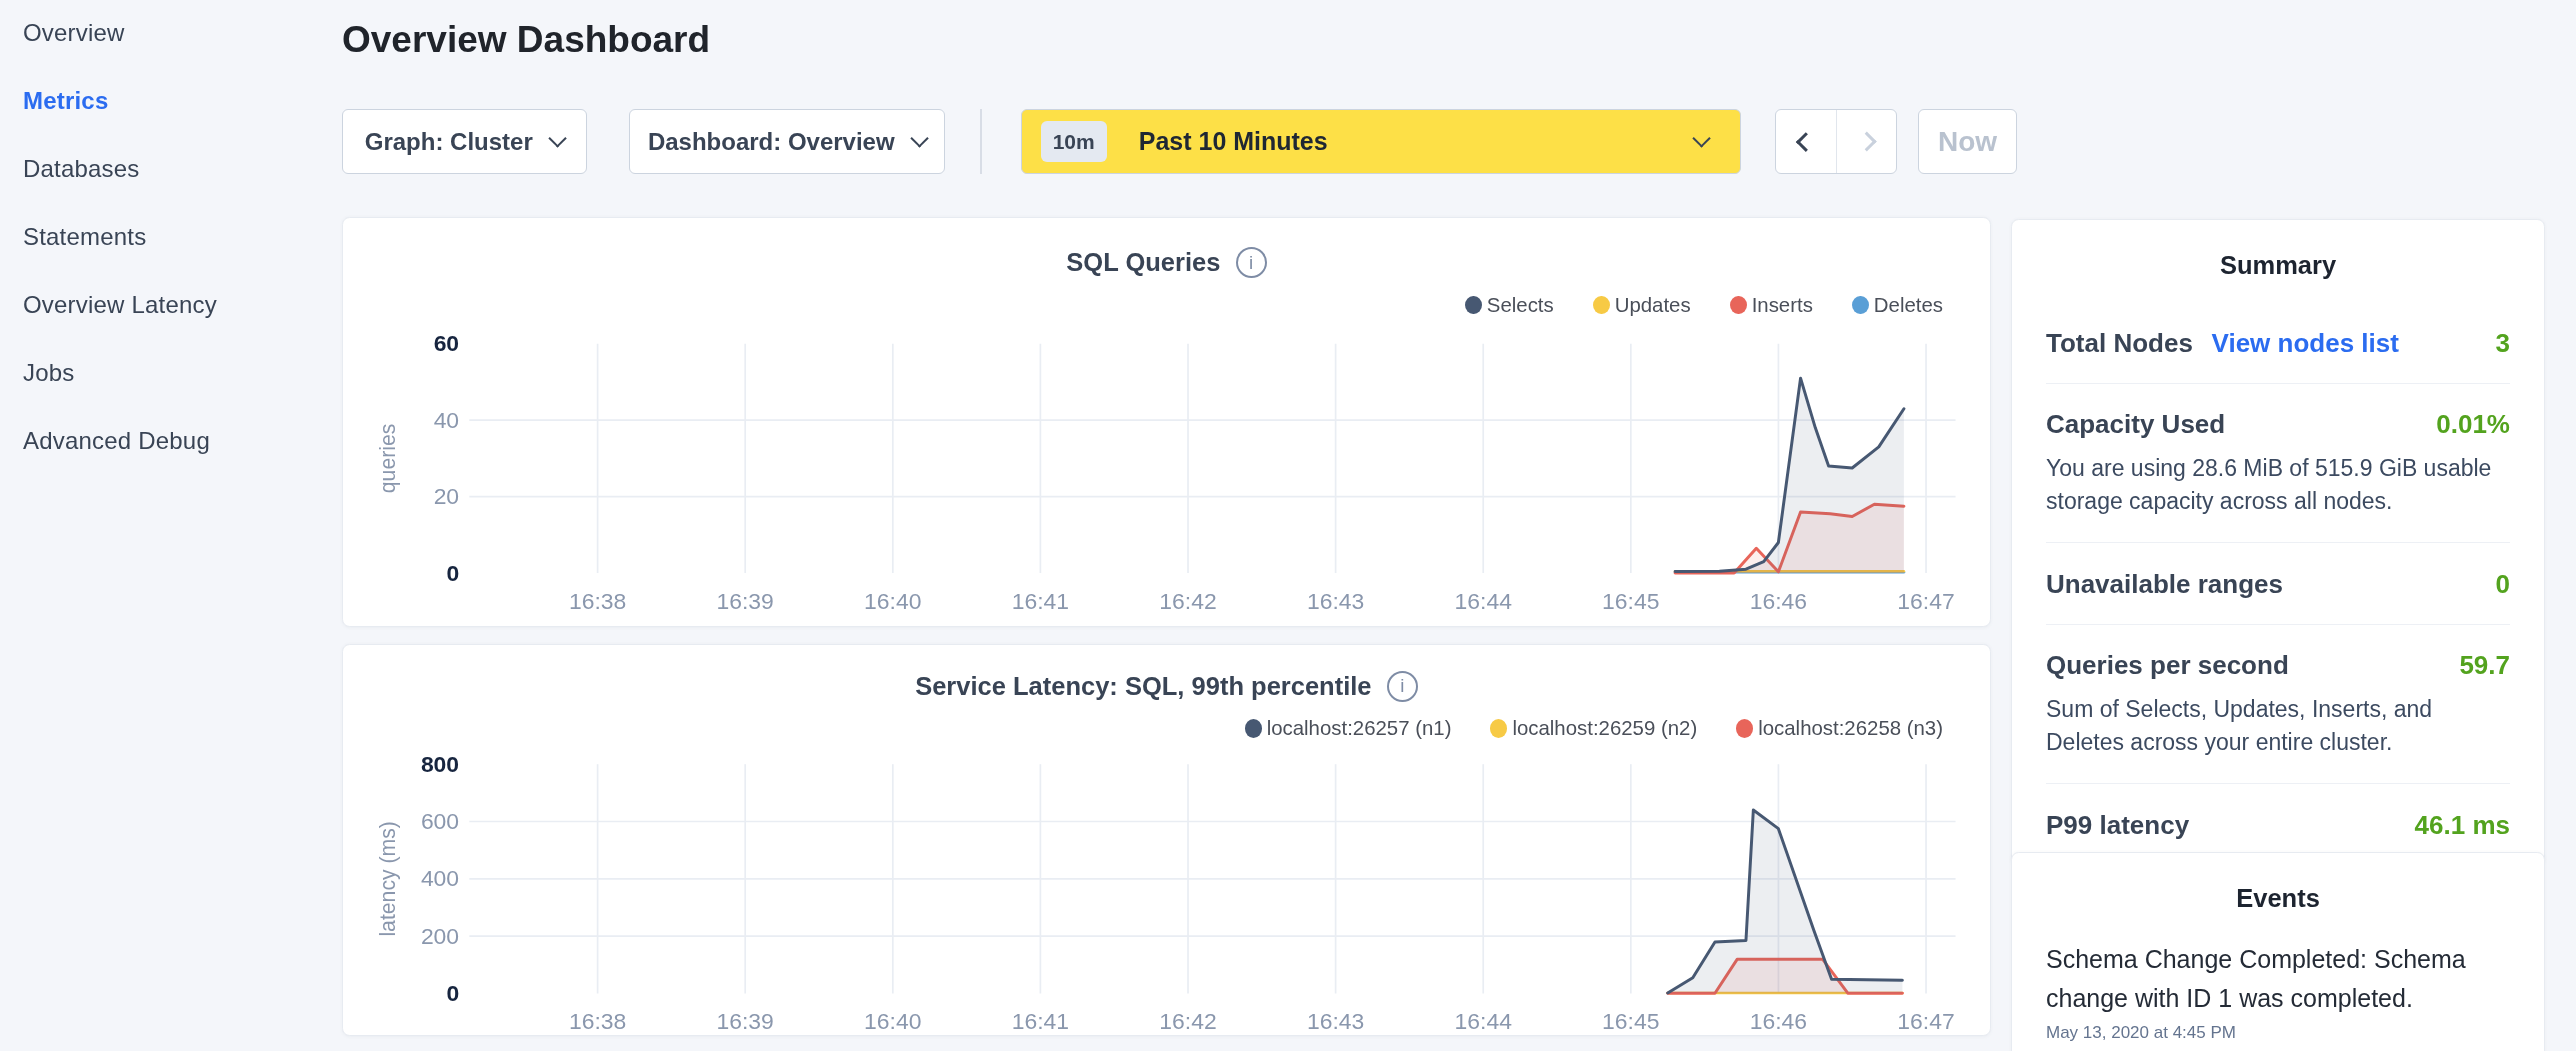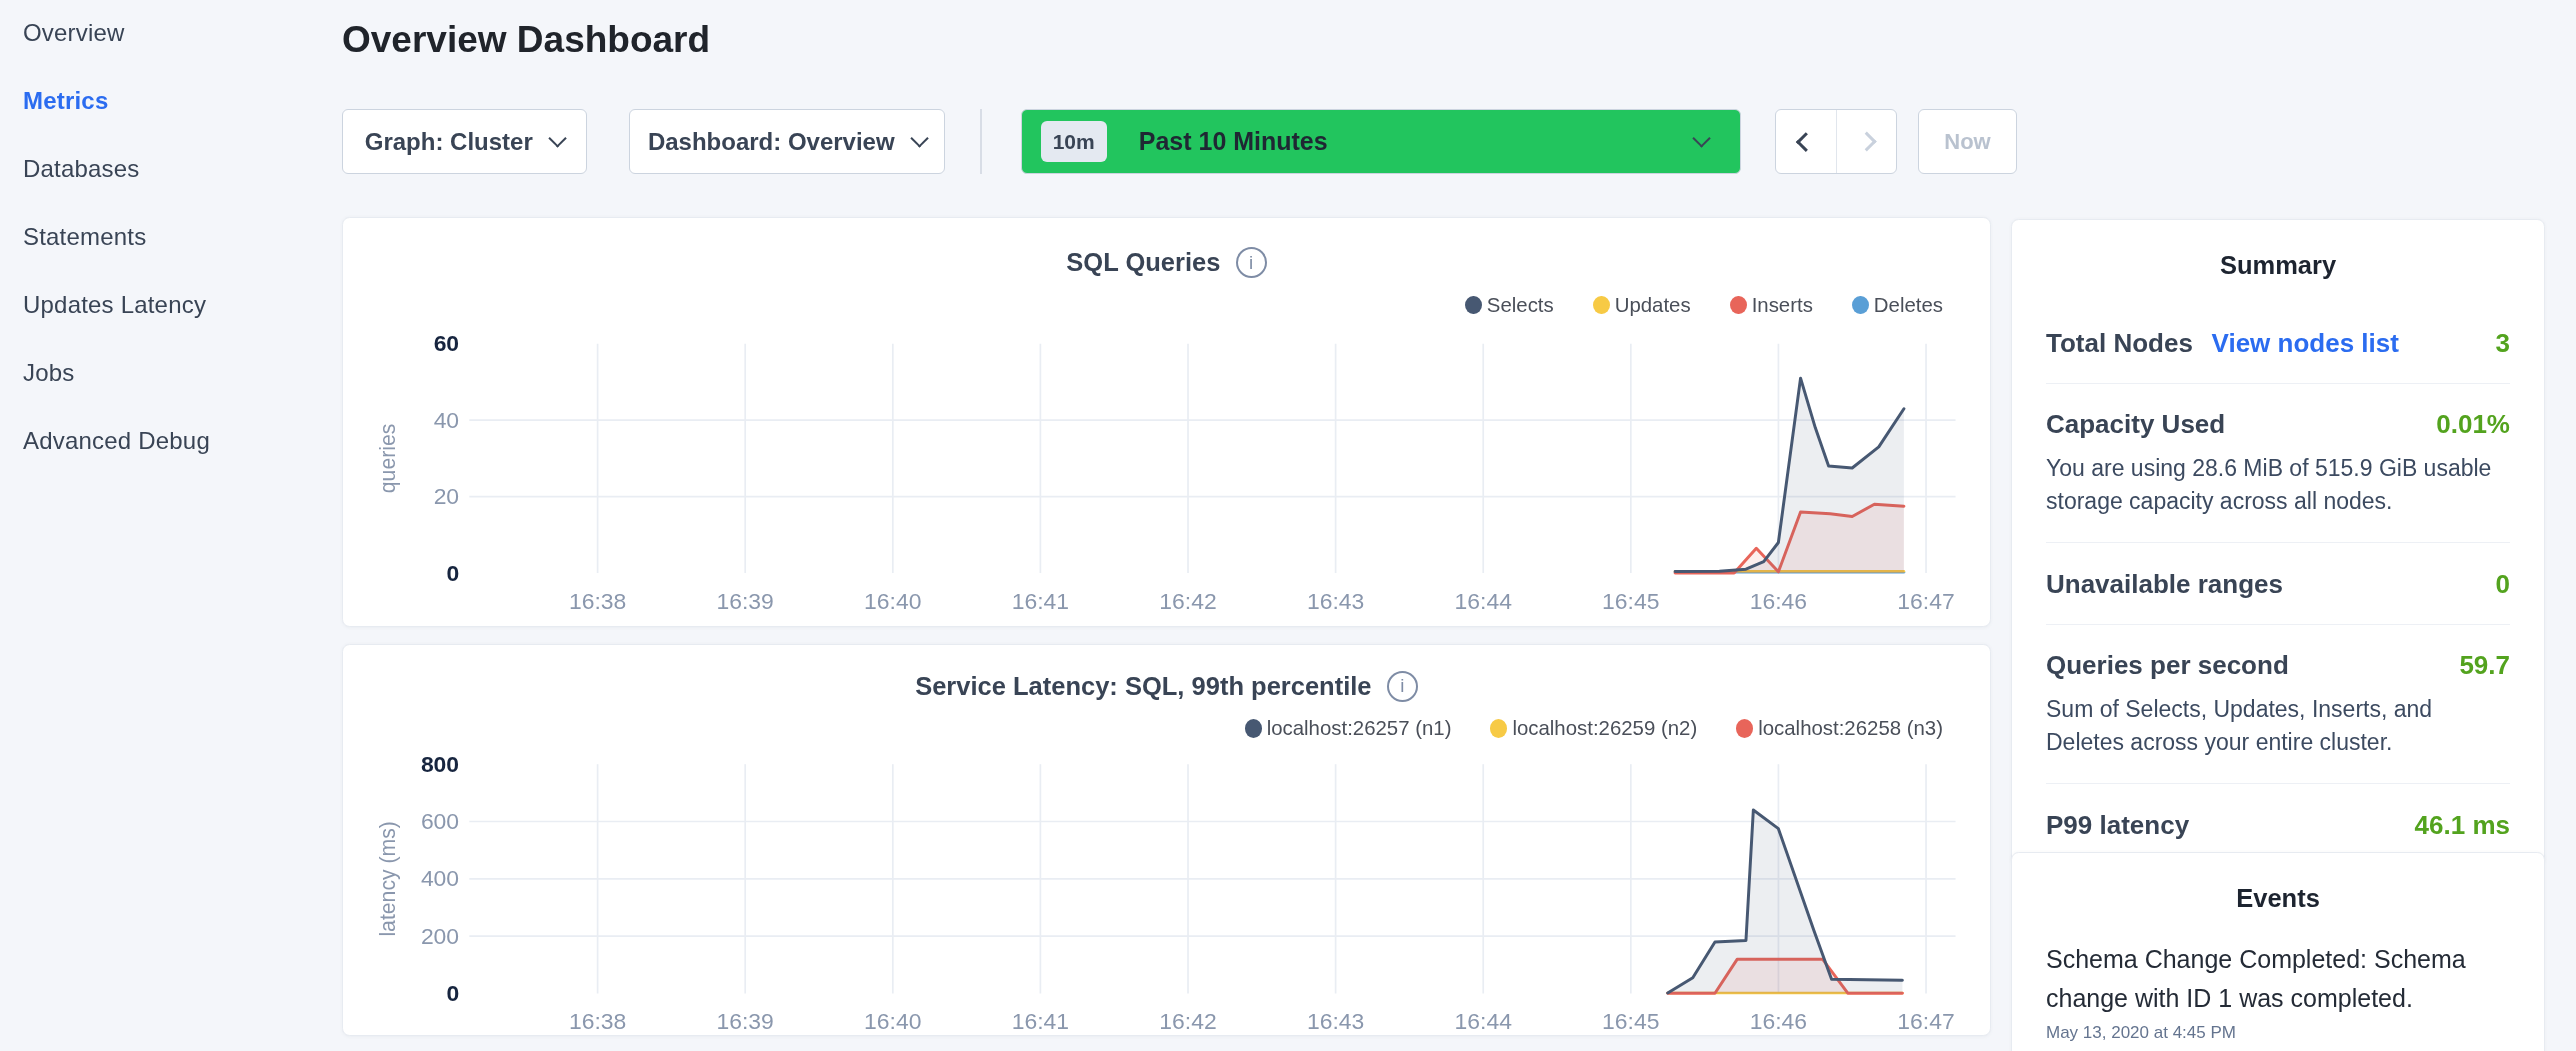--- a/index.html
+++ b/index.html
@@ -27,42 +27,42 @@
     gap:18.7px; cursor:pointer;
   }
   .drop-btn .lbl { font-size:24px; font-weight:700; color:#394455; }
   .caret {
     width:12.8px; height:12.8px; border-left:2.6px solid #394455; border-bottom:2.6px solid #394455;
     transform:rotate(-45deg); margin-top:-6.8px; display:inline-block;
   }
   .vdivider { position:absolute; left:638px; top:0; width:1.7px; height:65px; background:#d8dde6; }
   .time-wrap { position:absolute; left:679px; top:0; }
   .time-picker {
-    position:absolute; left:0; top:0; width:720px; height:65px; background:#22c55e;
+    position:absolute; left:0; top:0; width:720px; height:65px; background:#fde047;
     border:1.7px solid #ccd4df; border-radius:6px; display:flex; align-items:center; cursor:pointer;
   }
   .time-badge {
     margin-left:18.7px; background:#e4e9f1; border-radius:6px; padding:8.5px 12px;
     font-size:21px; font-weight:700; color:#394455;
   }
   .time-label { margin-left:32px; font-size:25px; font-weight:700; color:#1f2733; }
   .time-picker .caret { position:absolute; right:32px; border-color:#394455; }
   .arrow-group {
     position:absolute; left:754px; top:0; width:122px; height:65px; background:#fff;
     border:1.7px solid #ccd4df; border-radius:6px; display:flex;
   }
   .arrow-btn { width:50%; display:flex; align-items:center; justify-content:center; cursor:pointer; }
   .arrow-btn + .arrow-btn { border-left:1.7px solid #e1e6ed; }
   .chev { width:13.6px; height:13.6px; display:inline-block; }
   .chev.left  { border-left:3.4px solid #394455; border-bottom:3.4px solid #394455; transform:rotate(45deg); }
   .chev.right { border-left:3.4px solid #c9d1dd; border-bottom:3.4px solid #c9d1dd; transform:rotate(225deg); }
   .now-btn {
     position:absolute; left:897px; top:0; width:99px; height:65px; background:#fff;
     border:1.7px solid #ccd4df; border-radius:6px; display:flex; align-items:center; justify-content:center;
-    font-size:22px; font-weight:700; color:#b9c2cf; cursor:default;
+    font-size:28px; font-weight:700; color:#b9c2cf; cursor:default;
   }
   
   .card {
     position:absolute; background:#fff; border:0.9px solid #e7ebf1; border-radius:7.7px;
     box-shadow:0 0.9px 3.4px rgba(60,70,90,.05);
   }
   #chart-card-0 { left:0; top:217px; width:1649px; height:410px; }
   #chart-card-1 { left:0; top:644px; width:1649px; height:392px; }
   .chart-title-row { display:flex; align-items:center; justify-content:center; gap:15.3px; margin-top:29px; }
   .chart-title { font-size:25.5px; font-weight:700; color:#394455; }
@@ -92,21 +92,21 @@
   .event-date { margin-top:5.1px; font-size:17px; color:#64748f; }
 </style>
 </head>
 <body>
 
 <nav class="sidebar">
   <div class="nav-item" style="top:18.7px">Overview</div>
   <div class="nav-item active" style="top:87px">Metrics</div>
   <div class="nav-item" style="top:155px">Databases</div>
   <div class="nav-item" style="top:223px">Statements</div>
-  <div class="nav-item" style="top:291px">Updates Latency</div>
+  <div class="nav-item" style="top:291px">Overview Latency</div>
   <div class="nav-item" style="top:359px">Jobs</div>
   <div class="nav-item" style="top:427px">Advanced Debug</div>
 </nav>
 
 <div class="main">
   <h1>Overview Dashboard</h1>
 
   <div class="controls">
     <div class="drop-btn" style="left:287px; width:316px">
       <span class="lbl">Dashboard: Overview</span>

